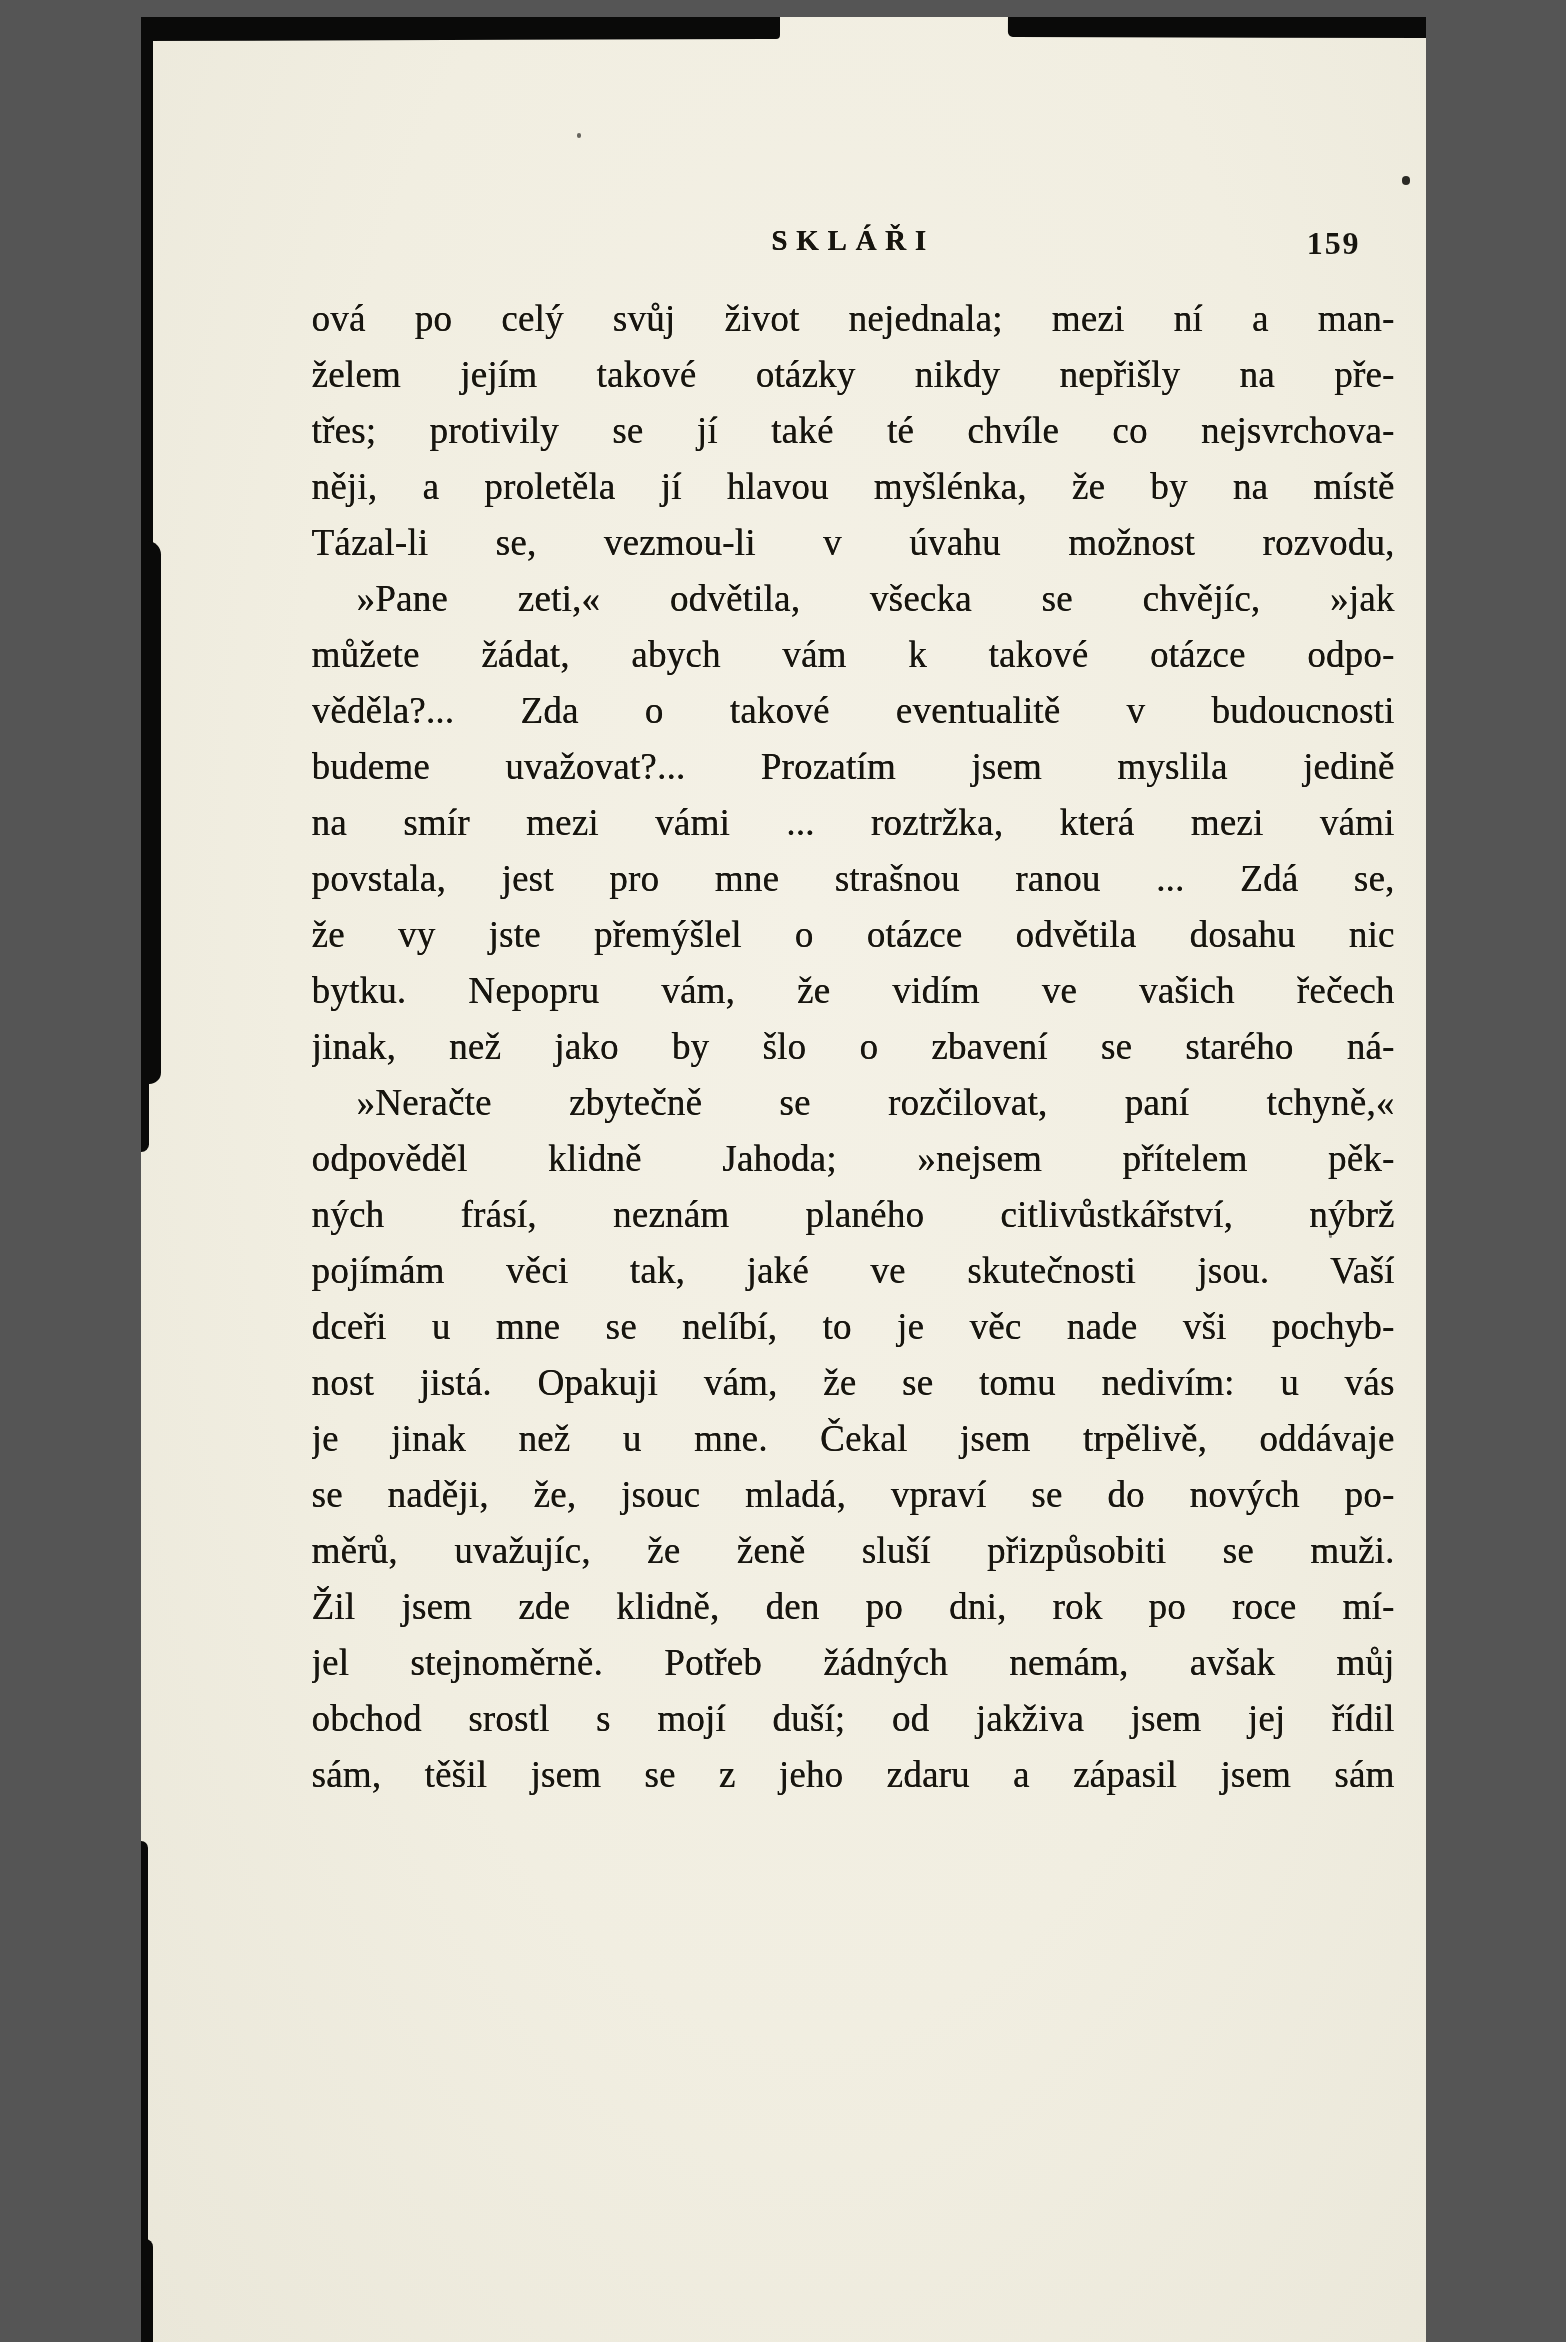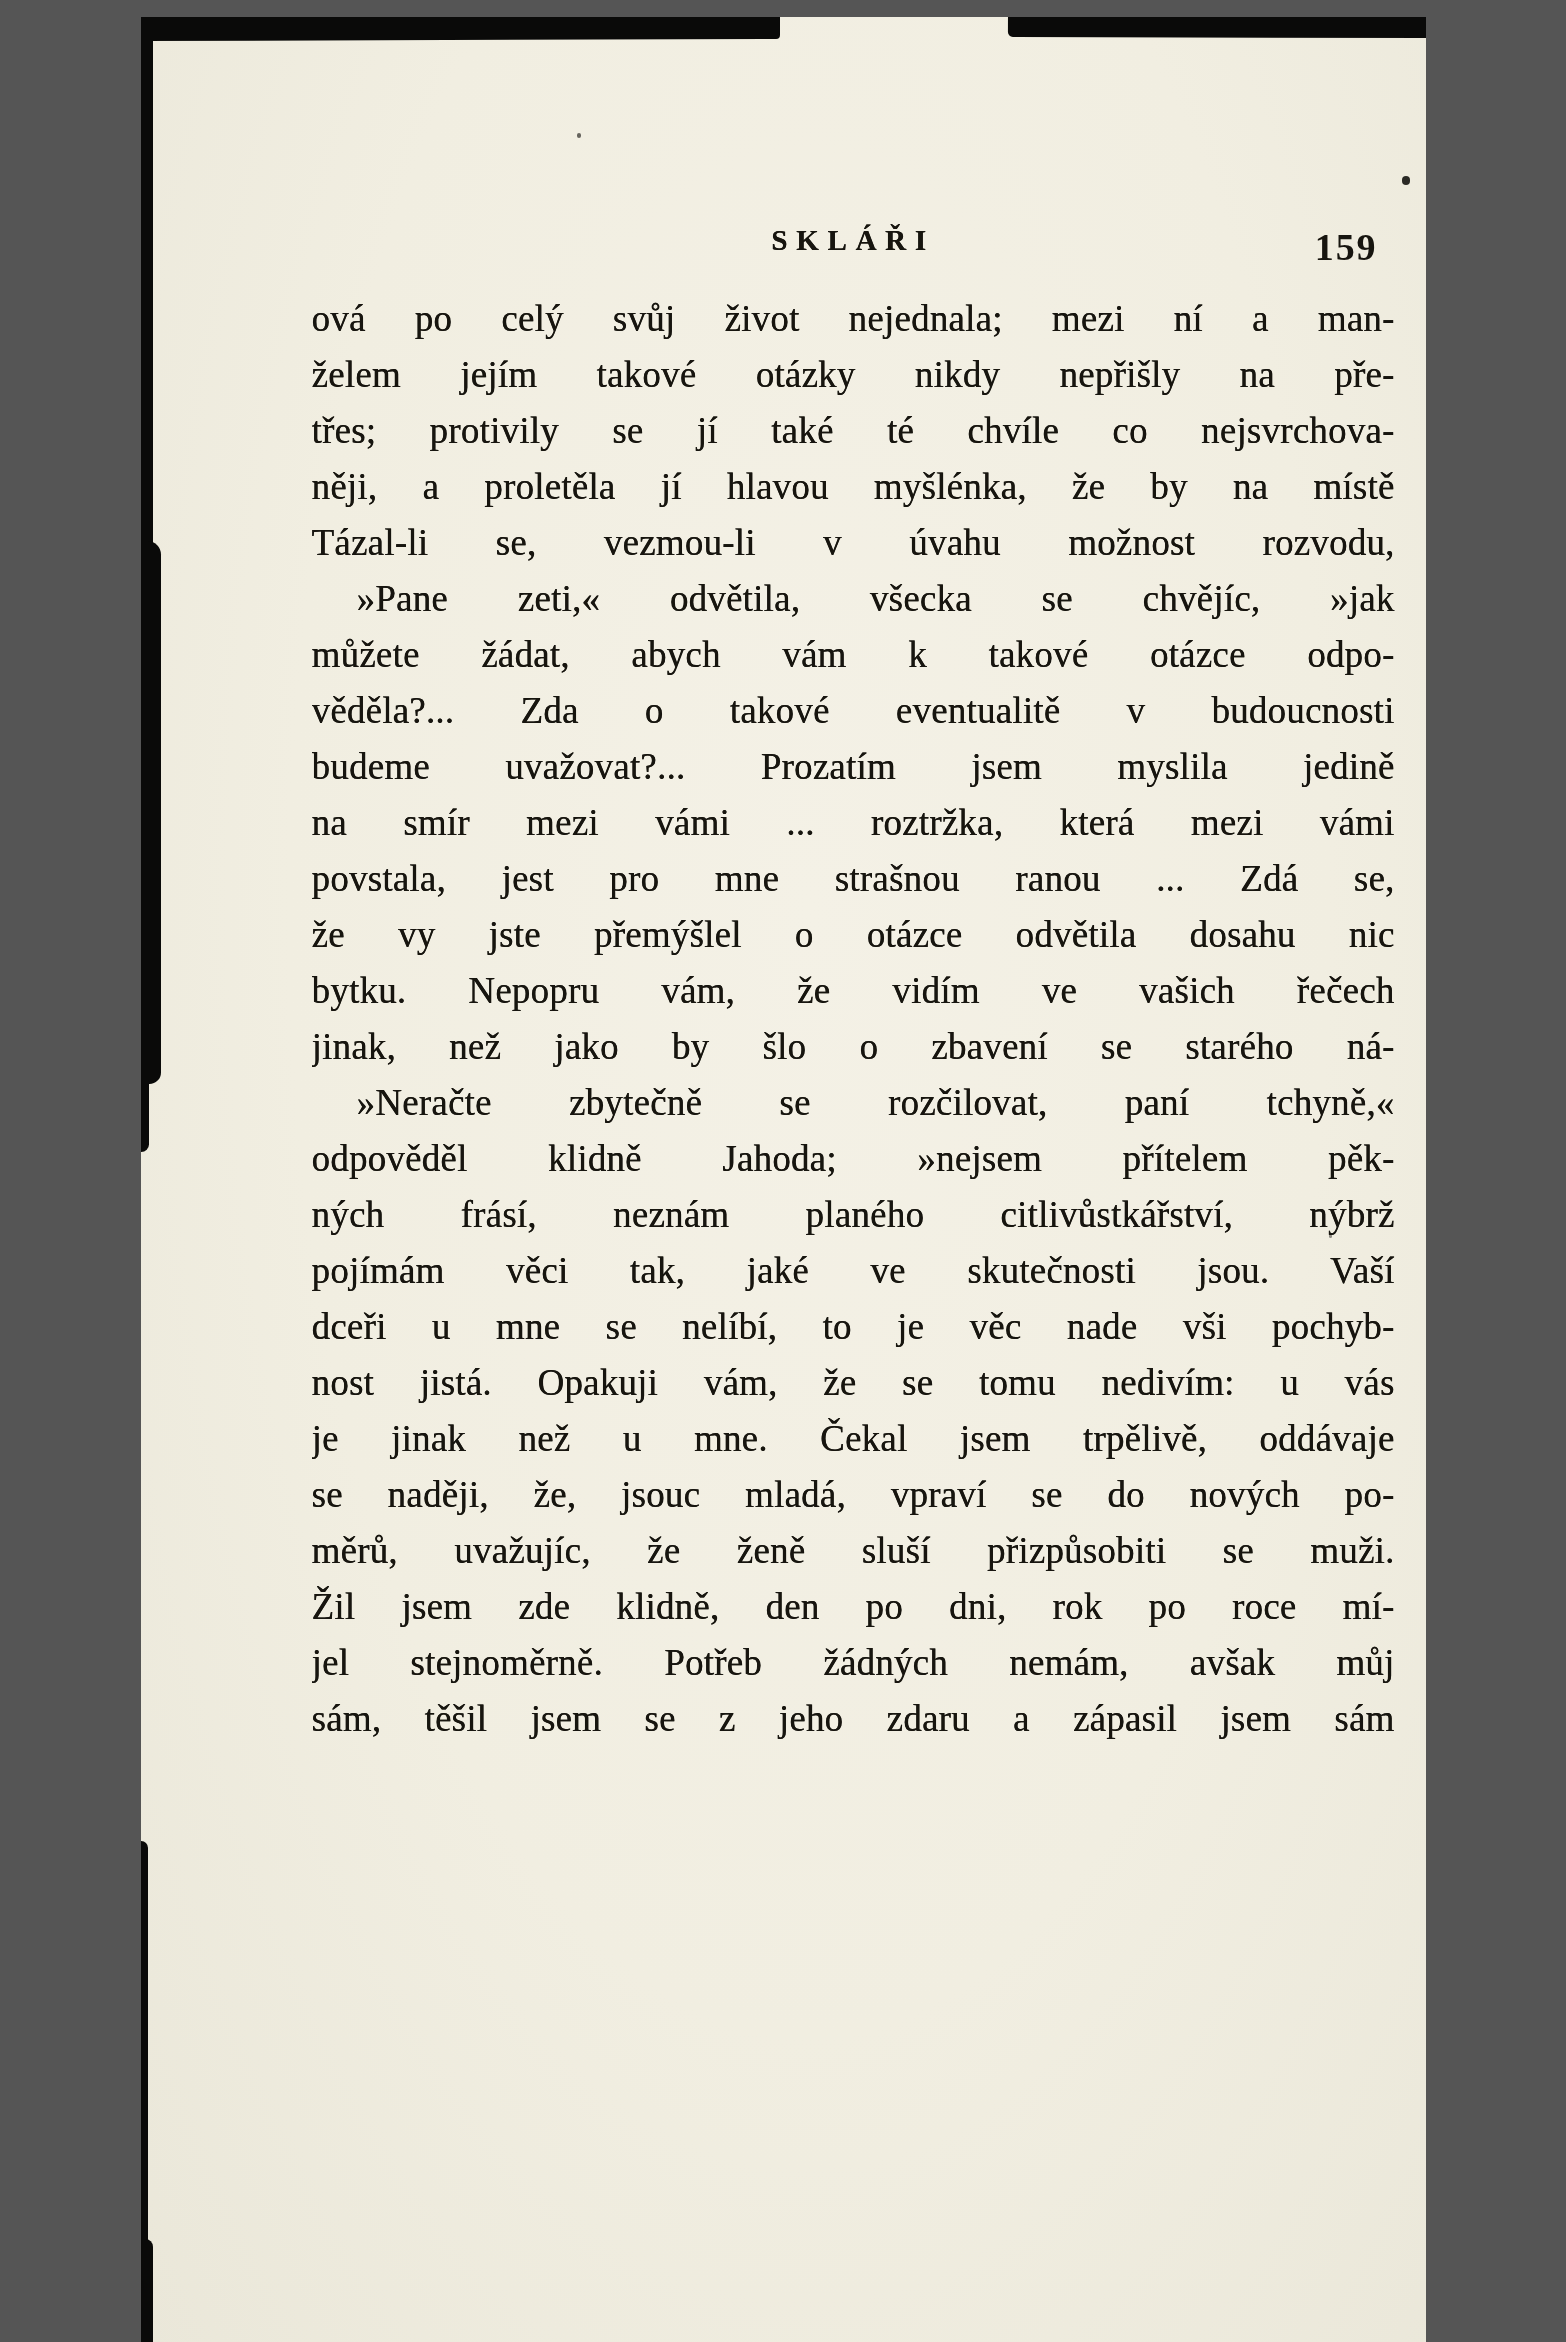--- a/index.html
+++ b/index.html
@@ -32,22 +32,22 @@
   .speck-2{left:436px;top:116px;width:4.9px;height:4.9px;opacity:.7;}
   .speck-3{left:1188px;top:1217px;width:3.9px;height:3.9px;opacity:.5;}
   
   .header{position:absolute;left:171px;top:206px;width:1083px;height:39px;}
   .title{
     text-align:center;font-size:29px;line-height:35px;
     letter-spacing:8.7px;font-weight:bold;
     text-shadow:0.2px 0 0 currentColor;
   }
   .pagenum{
-    position:absolute;right:17px;top:1.9px;
-    font-size:38px;letter-spacing:1.9px;font-weight:bold;
+    position:absolute;right:34px;top:1.9px;
+    font-size:32px;letter-spacing:1.9px;font-weight:bold;
   }
   
   .text-block{
     position:absolute;left:171px;top:274px;width:1083px;
     font-size:37px;letter-spacing:0.2px;
     text-shadow:0.3px 0 0 currentColor;
   }
   .paragraph{margin:0;}
   .line{line-height:56px;height:56px;overflow:hidden;text-align:left;}
   .line.just{text-align:justify;text-align-last:justify;}
@@ -98,18 +98,19 @@
         <div class="line just">odpověděl klidně Jahoda; »nejsem přítelem pěk-</div>
         <div class="line just">ných frásí, neznám planého citlivůstkářství, nýbrž</div>
         <div class="line just">pojímám věci tak, jaké ve skutečnosti jsou. Vaší</div>
         <div class="line just">dceři u mne se nelíbí, to je věc nade vši pochyb-</div>
         <div class="line just">nost jistá. Opakuji vám, že se tomu nedivím: u vás</div>
         <div class="line just">je jinak než u mne. Čekal jsem trpělivě, oddávaje</div>
         <div class="line just">se naději, že, jsouc mladá, vpraví se do nových po-</div>
         <div class="line just">měrů, uvažujíc, že ženě sluší přizpůsobiti se muži.</div>
         <div class="line just">Žil jsem zde klidně, den po dni, rok po roce mí-</div>
         <div class="line just">jel stejnoměrně. Potřeb žádných nemám, avšak můj</div>
+        <div class="line just">obchod srostl s mojí duší; od jakživa jsem jej řídil</div>
         <div class="line just">sám, těšil jsem se z jeho zdaru a zápasil jsem sám</div>
       </div>
     </div>
 
 </div>
 
 
 </body></html>

